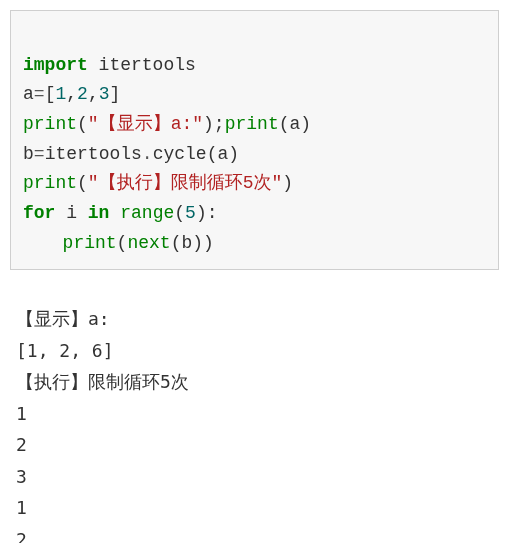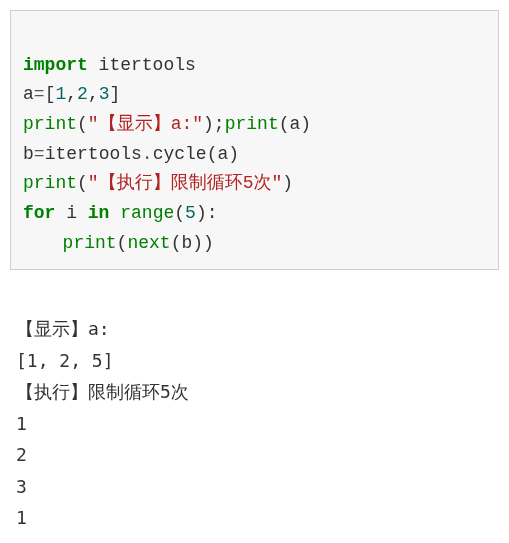--- a/index.html
+++ b/index.html
@@ -11,21 +11,21 @@
     width: 509px;
     box-sizing: border-box;
     position: relative;
   }
   .code-block {
     border: 1px solid #cfcfcf;
     background: #f7f7f7;
     padding: 10px 12px;
     line-height: 1.65;
     white-space: pre;
-    margin-bottom: 10px;
+    margin-bottom: 0;
   }
   .kw { color: #008000; font-weight: bold; }
   .fn { color: #008000; }
   .num { color: #006666; }
   .str { color: #b22222; }
   .op { color: #555555; }
   .txt { color: #333333; }
   .indent { display:inline-block; width: 2.2em; }
   .output {
     font-family: "SimSun", "Songti SC", monospace;
@@ -44,20 +44,20 @@
 <span><span class="txt">a</span><span class="op">=</span><span class="txt">[</span><span class="num">1</span><span class="txt">,</span><span class="num">2</span><span class="txt">,</span><span class="num">3</span><span class="txt">]</span></span>
 <span><span class="fn">print</span><span class="txt">(</span><span class="str">"【显示】a:"</span><span class="txt">)</span><span class="txt">;</span><span class="fn">print</span><span class="txt">(</span><span class="txt">a</span><span class="txt">)</span></span>
 <span><span class="txt">b</span><span class="op">=</span><span class="txt">itertools</span><span class="op">.</span><span class="txt">cycle</span><span class="txt">(</span><span class="txt">a</span><span class="txt">)</span></span>
 <span><span class="fn">print</span><span class="txt">(</span><span class="str">"【执行】限制循环5次"</span><span class="txt">)</span></span>
 <span><span class="kw">for</span><span class="txt"> i </span><span class="kw">in</span><span> </span><span class="fn">range</span><span class="txt">(</span><span class="num">5</span><span class="txt">)</span><span class="txt">:</span></span>
 <span><span class="indent"></span><span class="fn">print</span><span class="txt">(</span><span class="fn">next</span><span class="txt">(</span><span class="txt">b</span><span class="txt">)</span><span class="txt">)</span></span>
 </div>
 
 <div class="output">
 <span>【显示】a:</span>
-<span>[1, 2, 5]</span>
+<span>[1, 2, 6]</span>
 <span>【执行】限制循环5次</span>
 <span>1</span>
 <span>2</span>
 <span>3</span>
 <span>1</span>
 <span>2</span>
 </div>
 
 </body></html>

